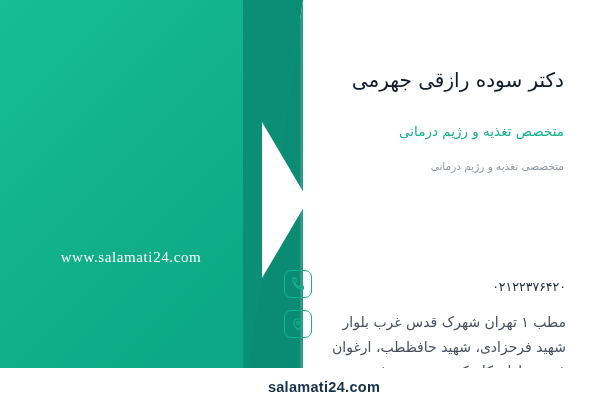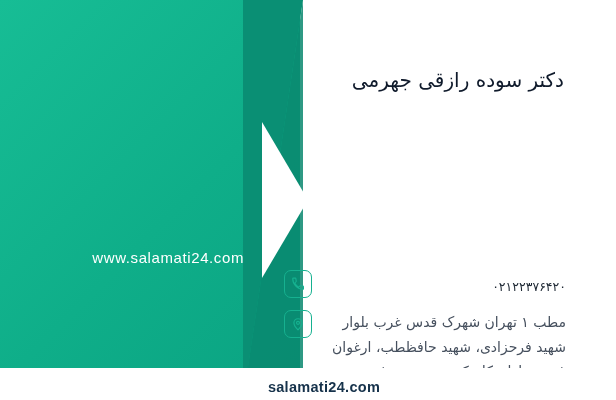--- a/index.html
+++ b/index.html
@@ -53,25 +53,25 @@
     position:absolute;
     top:96px;left:18px;
     width:226px;height:190px;
     color:#ffffff;
   }
   .logo-svg{display:block;}
   .logo-url{
     position:absolute;
     top:249px;left:18px;
     width:226px;
-    text-align:right;
+    text-align:center;
     color:#ffffff;
     font-size:15px;
     letter-spacing:.6px;
-    font-family:Liberation Sans, sans-serif;
+    font-family:Liberation Serif, serif;
   }
 
   
   .right{
     position:absolute;
     top:16px;left:300px;
     width:284px;height:400px;margin-top:8px;
   }
   .doctor-name{
     position:absolute;
@@ -161,20 +161,22 @@
   <div class="teal-block">
     <div class="wedge-dark"></div>
     <div class="wedge-dark2"></div>
   </div>
   <div class="arrow-white"></div>
 
   <div class="logo-url">www.salamati24.com</div>
 
   <div class="right">
     <div class="doctor-name">دکتر سوده رازقی جهرمی</div>
+    <div class="specialty-1">متخصص تغذیه و رژیم درمانی</div>
+    <div class="specialty-2">متخصصی تغذیه و رژیم درمانی</div>
 
     <div class="contact">
 
       <div class="row">
         <div class="ico">
           <svg width="14" height="14" viewBox="0 0 24 24" fill="none" stroke="#16b190" stroke-width="2" stroke-linecap="round" stroke-linejoin="round">
             <path d="M6.6 10.8c1.4 2.8 3.8 5.2 6.6 6.6l2.2-2.2c.3-.3.7-.4 1.1-.2 1.2.4 2.5.6 3.8.6.6 0 1 .4 1 1V20c0 .6-.4 1-1 1C11.3 21 3 12.7 3 2.9c0-.6.4-1 1-1h3.4c.6 0 1 .4 1 1 0 1.3.2 2.6.6 3.8.1.4 0 .8-.2 1.1l-2.2 2.2z"></path>
           </svg>
         </div>
         <div class="txt phone-txt">۰۲۱۲۲۳۷۶۴۲۰</div>

